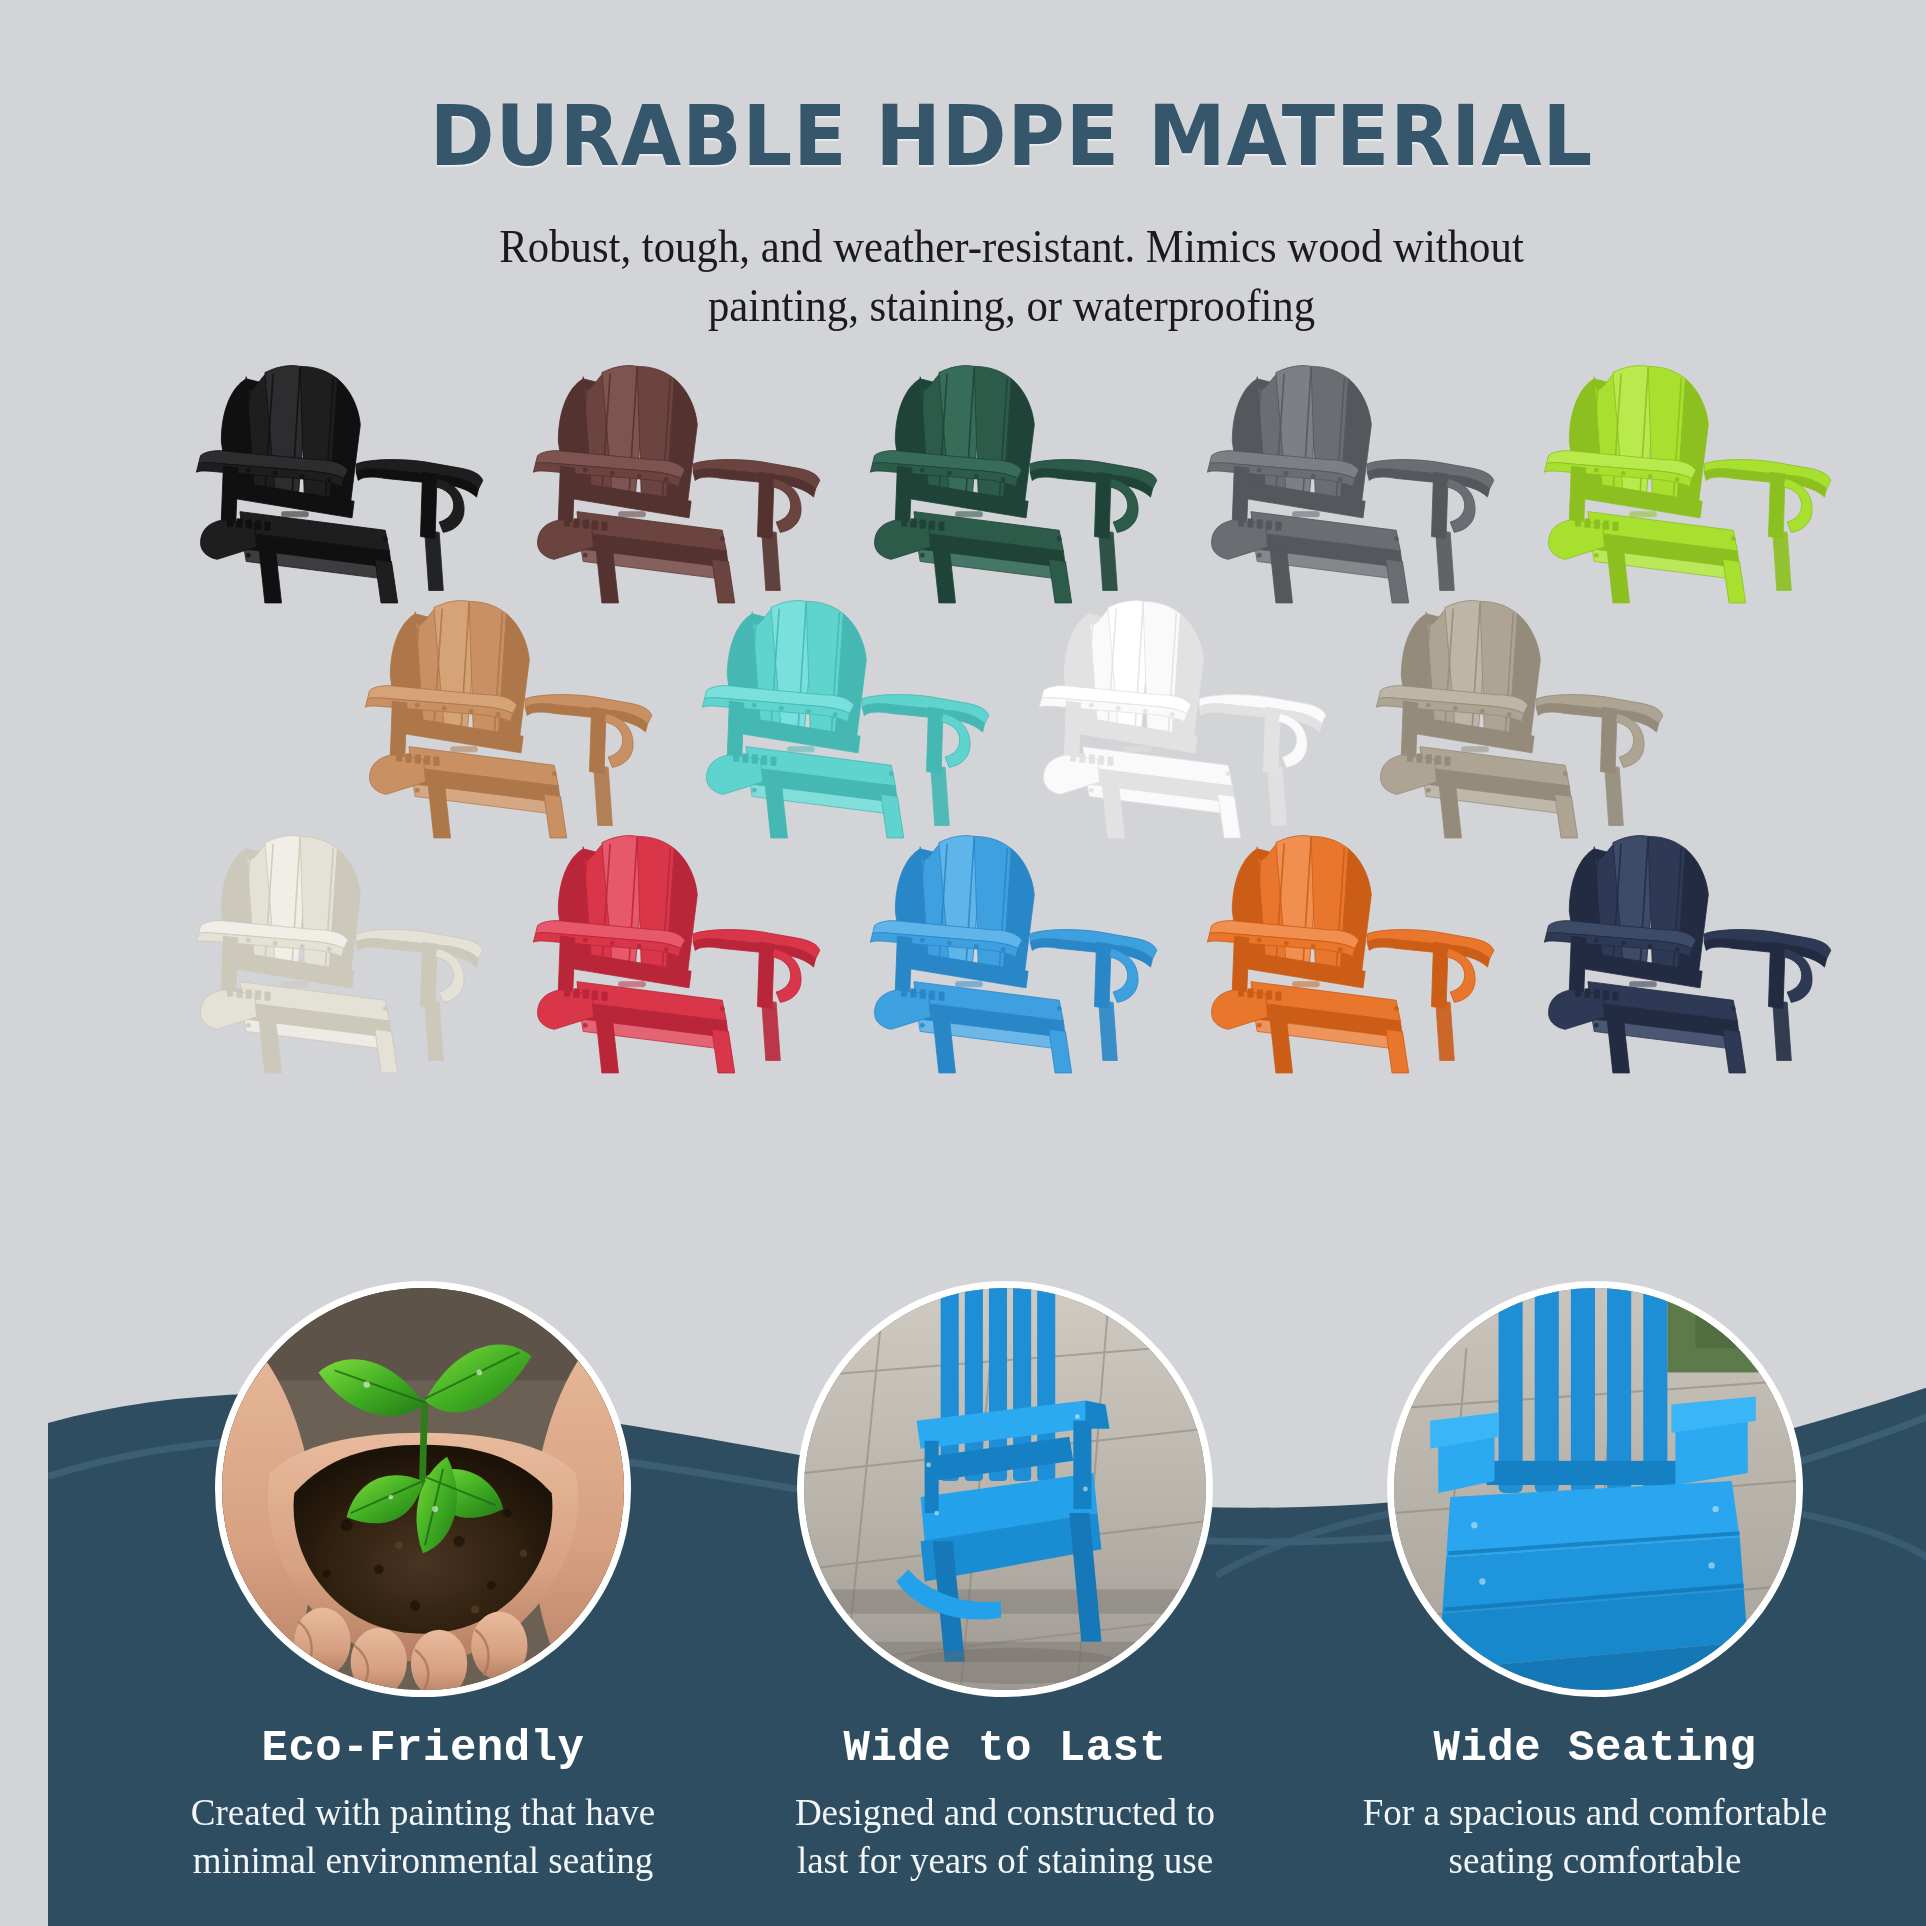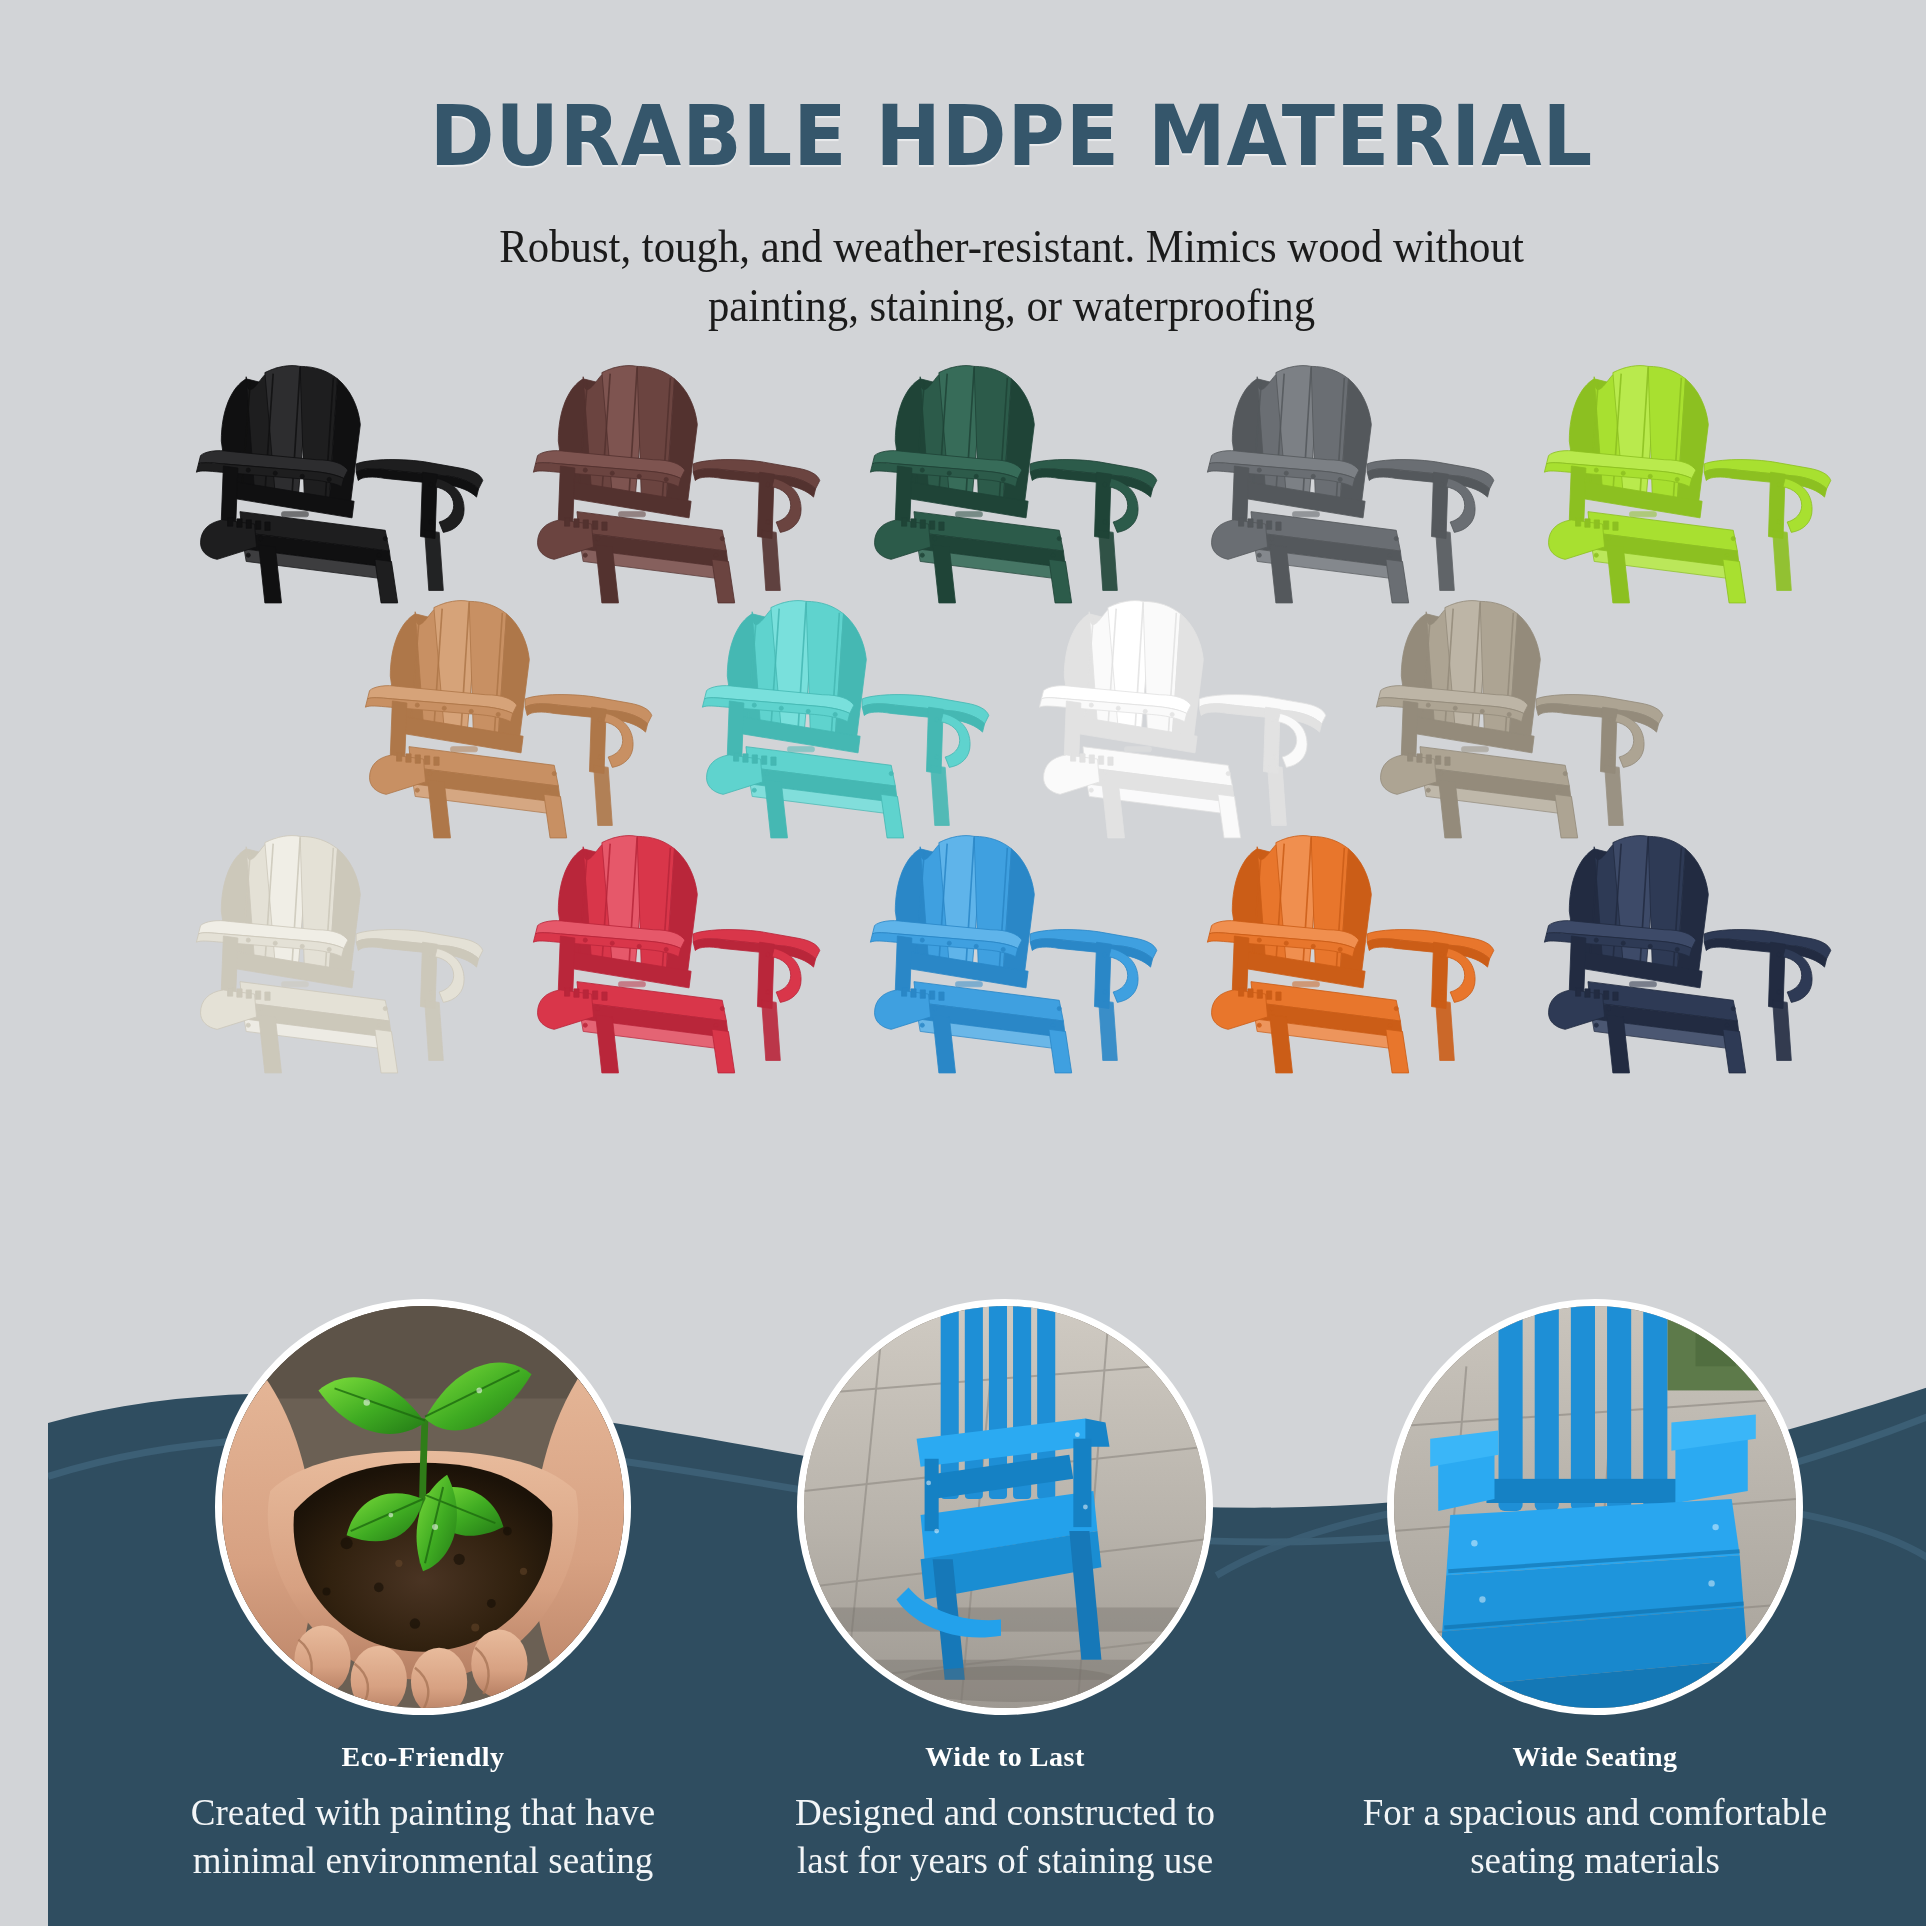--- a/index.html
+++ b/index.html
@@ -64,23 +64,23 @@
     width:416px; height:416px; border-radius:50%;
     border:7px solid #ffffff;
     margin:0 auto 26px auto;
     overflow:hidden;
     position:relative;
     background:#7e7468;
   }
   .circle svg { position:absolute; inset:0; width:100%; height:100%; display:block; }
 
   .f-title {
-    font-family:Liberation Serif, serif;
+    font-family:Liberation Mono, monospace;
     font-weight:bold;
-    font-size:28px;
+    font-size:44px;
     color:#ffffff;
     letter-spacing:0.5px;
     margin-bottom:16px;
   }
   .f-desc {
     font-family:"Liberation Serif", serif;
     font-size:37px;
     color:#f2f5f7;
     line-height:1.3;
     padding:0 6px;
@@ -1262,19 +1262,19 @@
             <circle cx="40" cy="118" r="1.6"></circle>
               <circle cx="160" cy="110" r="1.6"></circle>
             <circle cx="44" cy="146" r="1.6"></circle>
               <circle cx="158" cy="138" r="1.6"></circle>
           </g>
         </svg>
       </div>
       <div class="f-title">Wide Seating</div>
       <div class="f-desc">
         <div>For a spacious and comfortable</div>
-        <div>seating materials</div>
+        <div>seating comfortable</div>
       </div>
     </div>
 
   </div>
 </div>
 
 
 </body></html>

